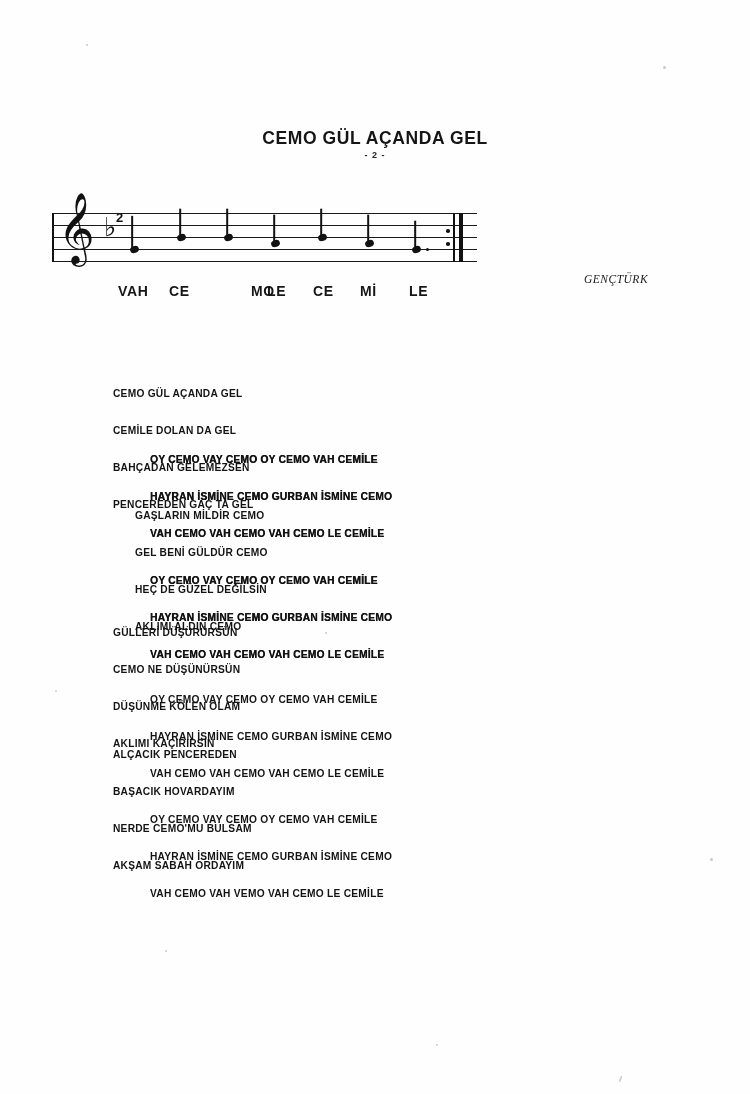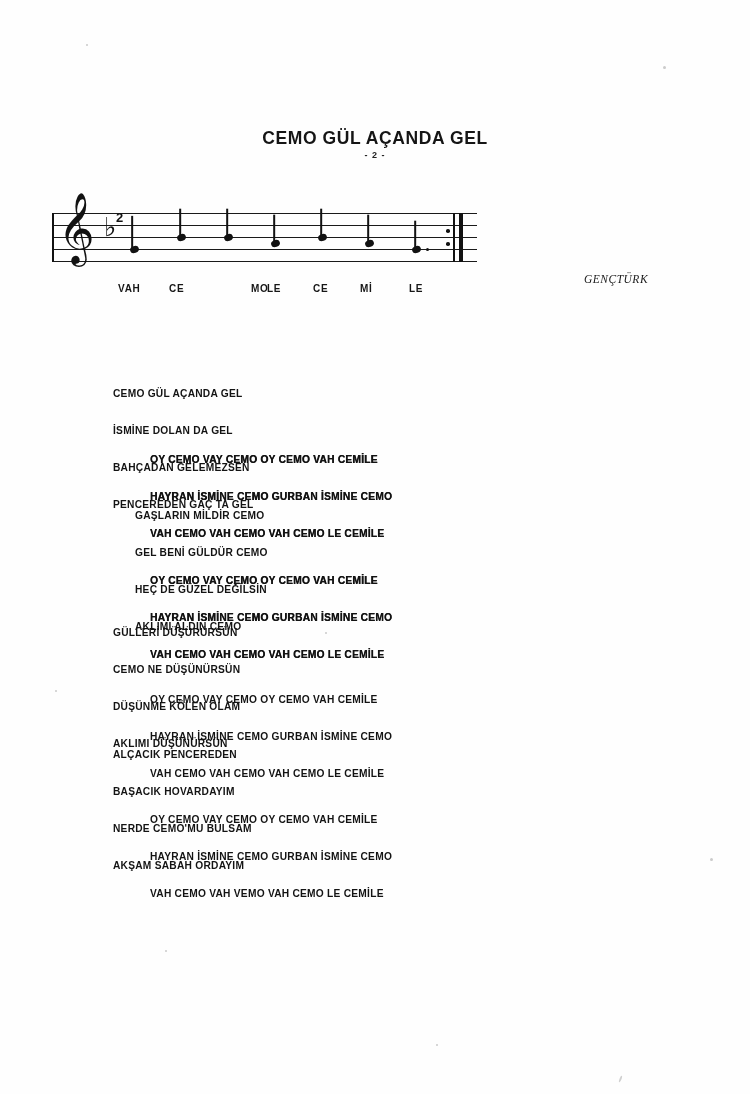--- a/index.html
+++ b/index.html
@@ -156,21 +156,21 @@
 
   .syllables {
     position: absolute;
     left: 0;
     top: 78px;
     width: 430px;
     height: 16px;
   }
   .syllables span {
     position: absolute;
-    font-size: 10px;
+    font-size: 14px;
     font-weight: bold;
     letter-spacing: 0.7px;
     color: #161616;
   }
 
   
   .lyrics {
     position: absolute;
     left: 0;
     top: 358px;
@@ -268,21 +268,21 @@
       <span style="left:261px;">CE</span>
       <span style="left:308px;">Mİ</span>
       <span style="left:357px;">LE</span>
     </div>
   </div>
 
   <div class="lyrics">
 
     <div class="verse v" style="top:5px;">
       <span class="ln">CEMO GÜL AÇANDA GEL</span>
-      <span class="ln">İSMİNE DOLAN DA GEL</span>
+      <span class="ln">CEMİLE DOLAN DA GEL</span>
       <span class="ln">BAHÇADAN GELEMEZSEN</span>
       <span class="ln">PENCEREDEN GAÇ TA GEL</span>
     </div>
 
     <div class="verse c heavy" style="top:71px;">
       <span class="ln">OY CEMO VAY CEMO OY CEMO VAH CEMİLE</span>
       <span class="ln">HAYRAN İSMİNE CEMO GURBAN İSMİNE CEMO</span>
       <span class="ln">VAH CEMO VAH CEMO VAH CEMO LE CEMİLE</span>
     </div>
 
@@ -296,21 +296,21 @@
     <div class="verse c heavy" style="top:192px;">
       <span class="ln">OY CEMO VAY CEMO OY CEMO VAH CEMİLE</span>
       <span class="ln">HAYRAN İSMİNE CEMO GURBAN İSMİNE CEMO</span>
       <span class="ln">VAH CEMO VAH CEMO VAH CEMO LE CEMİLE</span>
     </div>
 
     <div class="verse v" style="top:244px;">
       <span class="ln">GÜLLERİ DÜŞÜRÜRSÜN</span>
       <span class="ln">CEMO NE DÜŞÜNÜRSÜN</span>
       <span class="ln">DÜŞÜNME KÖLEN OLAM</span>
-      <span class="ln">AKLIMI DÜŞÜNÜRSÜN</span>
+      <span class="ln">AKLIMI KAÇIRIRSIN</span>
     </div>
 
     <div class="verse c" style="top:311px;">
       <span class="ln">OY CEMO VAY CEMO OY CEMO VAH CEMİLE</span>
       <span class="ln">HAYRAN İSMİNE CEMO GURBAN İSMİNE CEMO</span>
       <span class="ln">VAH CEMO VAH CEMO VAH CEMO LE CEMİLE</span>
     </div>
 
     <div class="verse v" style="top:366px;">
       <span class="ln">ALÇACIK PENCEREDEN</span>

